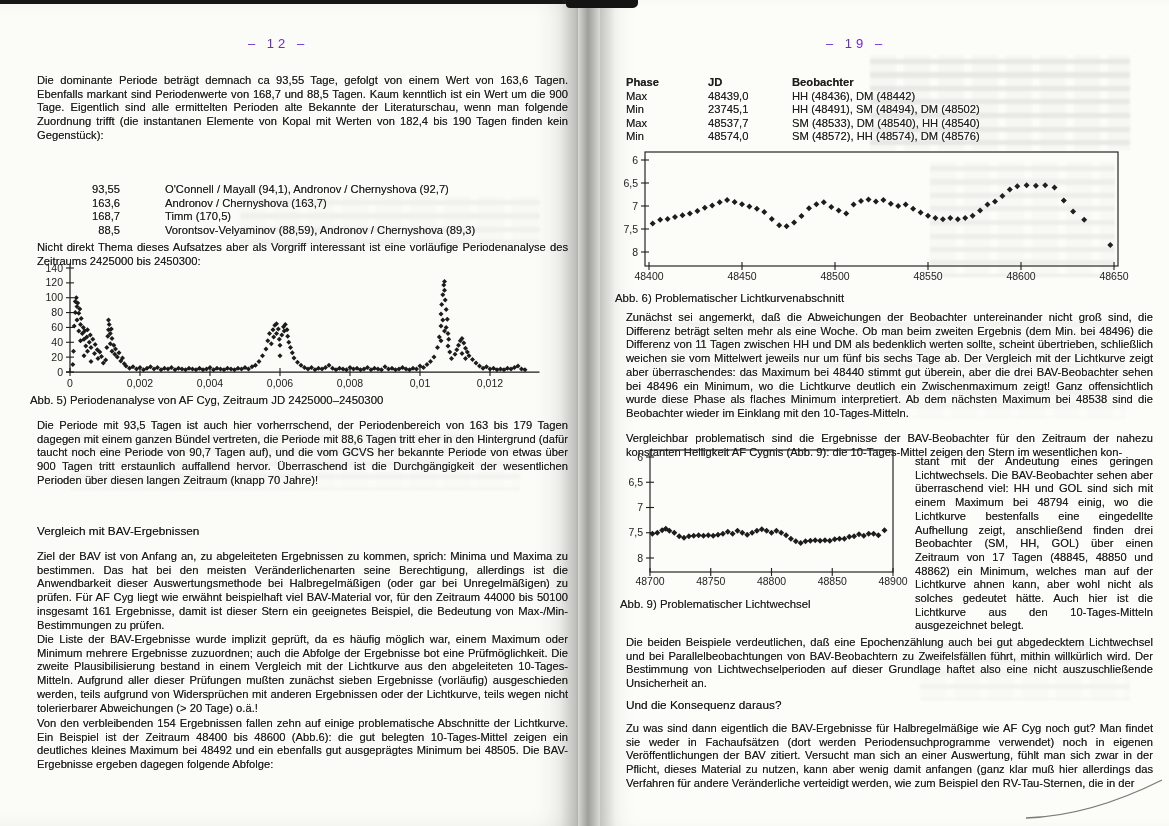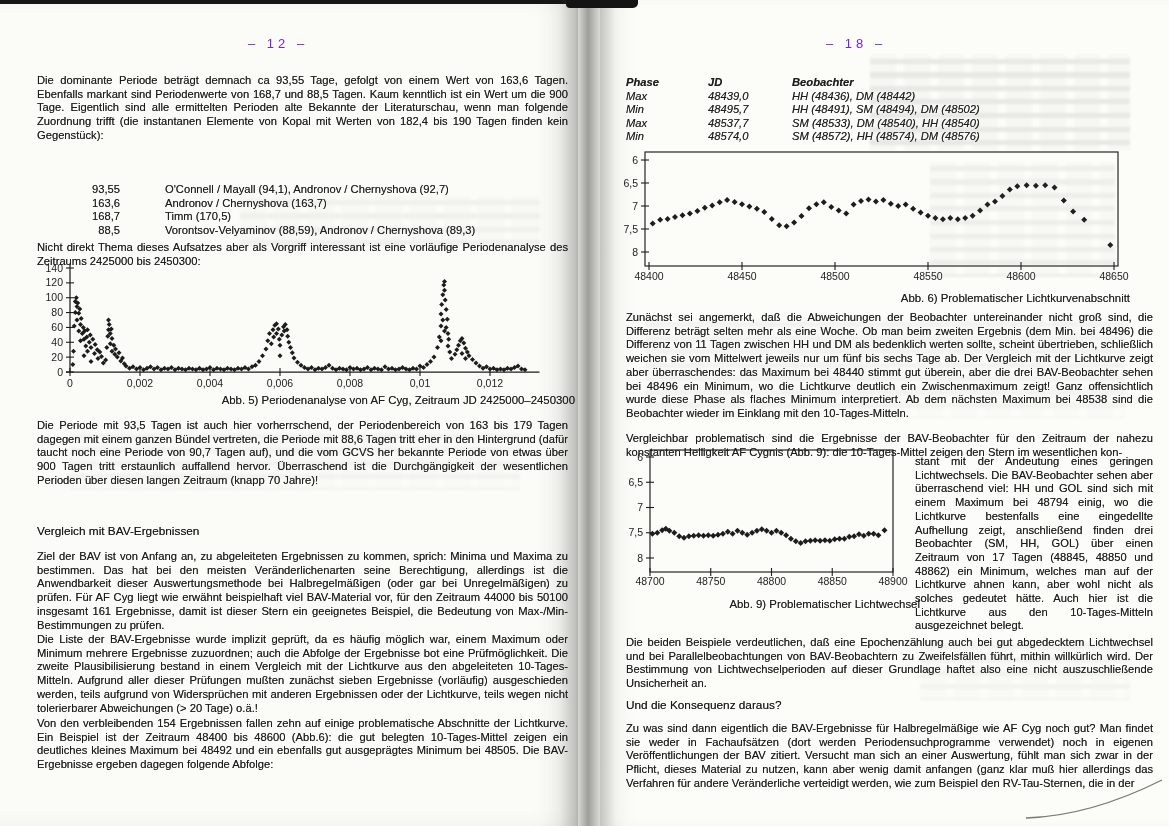--- a/index.html
+++ b/index.html
@@ -19,21 +19,21 @@
   .heading{position:absolute;font-size:11.8px;font-weight:400;color:#161616;text-shadow:0 0 .4px rgba(20,20,20,.6);}
   .datatable{position:absolute;font-size:11.2px;line-height:13.6px;color:#1d1d1d;text-shadow:0 0 .45px rgba(20,20,20,.6);}
   .ptab-row{display:flex;}
   .ptab-num{width:58px;text-align:right;}
   .ptab-src{margin-left:45px;white-space:nowrap;}
   .otab-row{display:flex;}
   .otab-row.hd{font-weight:700;}
   .otab-c1{width:82px;}
   .otab-c2{width:84px;}
   .otab-c3{white-space:nowrap;}
-  .caption{position:absolute;font-size:11.4px;color:#1d1d1d;text-align:right;text-shadow:0 0 .45px rgba(20,20,20,.6);}
+  .caption{position:absolute;font-size:11.4px;color:#1d1d1d;text-align:left;text-shadow:0 0 .45px rgba(20,20,20,.6);}
   svg{position:absolute;overflow:visible;}
   svg text{font-family:"Liberation Sans",sans-serif;}
   .bleed{position:absolute;opacity:.12;filter:blur(1.1px);pointer-events:none;
     background:repeating-linear-gradient(180deg,transparent 0 4px,rgba(90,90,88,.9) 4px 9px,transparent 9px 13.5px),
                repeating-linear-gradient(90deg,rgba(120,120,118,.35) 0 26px,transparent 26px 34px);}
 </style>
 </head>
 <body>
 
 <div class="scan">
@@ -107,36 +107,36 @@
 
     <div class="pt" style="left:37px;top:550px;width:531px;">Ziel der BAV ist von Anfang an, zu abgeleiteten Ergebnissen zu kommen, sprich: Minima und Maxima zu bestimmen. Das hat bei den meisten Veränderlichenarten seine Berechtigung, allerdings ist die Anwendbarkeit dieser Auswertungsmethode bei Halbregelmäßigen (oder gar bei Unregelmäßigen) zu prüfen. Für AF Cyg liegt wie erwähnt beispielhaft viel BAV-Material vor, für den Zeitraum 44000 bis 50100 insgesamt 161 Ergebnisse, damit ist dieser Stern ein geeignetes Beispiel, die Bedeutung von Max-/Min-Bestimmungen zu prüfen.</div>
     <div class="pt" style="left:37px;top:633px;width:531px;">Die Liste der BAV-Ergebnisse wurde implizit geprüft, da es häufig möglich war, einem Maximum oder Minimum mehrere Ergebnisse zuzuordnen; auch die Abfolge der Ergebnisse bot eine Prüfmöglichkeit. Die zweite Plausibilisierung bestand in einem Vergleich mit der Lichtkurve aus den abgeleiteten 10-Tages-Mitteln. Aufgrund aller dieser Prüfungen mußten zunächst sieben Ergebnisse (vorläufig) ausgeschieden werden, teils aufgrund von Widersprüchen mit anderen Ergebnissen oder der Lichtkurve, teils wegen nicht tolerierbarer Abweichungen (&gt; 20 Tage) o.ä.!</div>
     <div class="pt" style="left:37px;top:717px;width:531px;">Von den verbleibenden 154 Ergebnissen fallen zehn auf einige problematische Abschnitte der Lichtkurve. Ein Beispiel ist der Zeitraum 48400 bis 48600 (Abb.6): die gut belegten 10-Tages-Mittel zeigen ein deutliches kleines Maximum bei 48492 und ein ebenfalls gut ausgeprägtes Minimum bei 48505. Die BAV-Ergebnisse ergeben dagegen folgende Abfolge:</div>
 
     <div class="bleed" style="left:240px;top:196px;width:300px;height:52px;opacity:.07;"></div>
     <div class="bleed" style="left:70px;top:430px;width:450px;height:60px;opacity:.05;"></div>
   </div>
 
   <div class="page page-right">
-    <div class="pagenum" style="left:226px;top:36px;position:absolute;">–  18  –</div>
-
-    <div class="datatable" style="left:26px;top:76px;font-style:italic;">
+    <div class="pagenum" style="left:226px;top:36px;position:absolute;">–  19  –</div>
+
+    <div class="datatable" style="left:26px;top:76px;">
       <div class="otab-row hd">
         <span class="otab-c1">Phase</span>
         <span class="otab-c2">JD</span>
         <span class="otab-c3">Beobachter</span>
       </div>
       <div class="otab-row">
         <span class="otab-c1">Max</span>
         <span class="otab-c2">48439,0</span>
         <span class="otab-c3">HH (48436), DM (48442)</span>
       </div>
       <div class="otab-row">
         <span class="otab-c1">Min</span>
-        <span class="otab-c2">48495,7</span>
+        <span class="otab-c2">23745,1</span>
         <span class="otab-c3">HH (48491), SM (48494), DM (48502)</span>
       </div>
       <div class="otab-row">
         <span class="otab-c1">Max</span>
         <span class="otab-c2">48537,7</span>
         <span class="otab-c3">SM (48533), DM (48540), HH (48540)</span>
       </div>
       <div class="otab-row">
         <span class="otab-c1">Min</span>
         <span class="otab-c2">48574,0</span>

